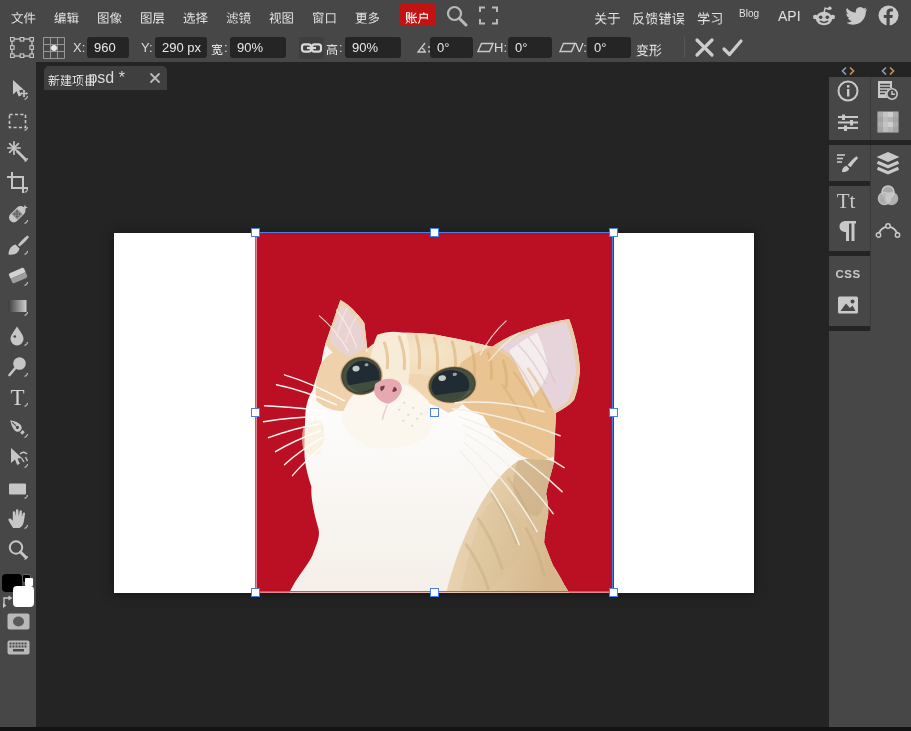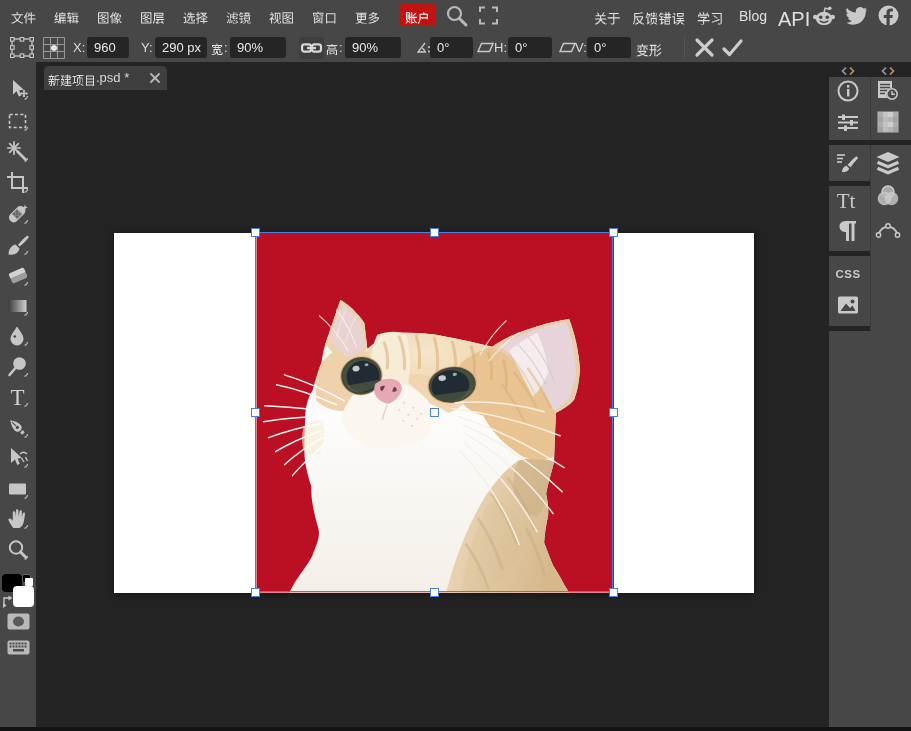--- a/index.html
+++ b/index.html
@@ -97,22 +97,22 @@
       <path transform="translate(48 0)" d="M13 7h1v1h-1zM18 7h1v1h-1zM4 8h2v1h-2zM13 8h2v1h-2zM18 8h2v1h-2zM3 9h2v1h-2zM13 9h2v1h-2zM18 9h2v1h-2zM3 10h6v1h-6zM13 10h2v1h-2zM18 10h2v1h-2zM2 11h8v1h-8zM11 11h12v1h-12zM2 12h2v1h-2zM11 12h11v1h-11zM1 13h2v1h-2zM13 13h2v1h-2zM18 13h2v1h-2zM1 14h2v1h-2zM13 14h2v1h-2zM18 14h2v1h-2zM2 15h7v1h-7zM13 15h2v1h-2zM18 15h2v1h-2zM3 16h6v1h-6zM10 16h13v1h-13zM5 17h2v1h-2zM10 17h13v1h-13zM5 18h2v1h-2zM5 19h2v1h-2zM12 19h9v1h-9zM1 20h9v1h-9zM11 20h10v1h-10zM2 21h8v1h-8zM11 21h2v1h-2zM20 21h1v1h-1zM5 22h2v1h-2zM11 22h2v1h-2zM20 22h1v1h-1zM5 23h2v1h-2zM11 23h10v1h-10zM5 24h2v1h-2zM11 24h10v1h-10zM5 25h2v1h-2zM11 25h2v1h-2zM20 25h1v1h-1zM5 26h5v1h-5zM11 26h2v1h-2zM20 26h1v1h-1zM4 27h5v1h-5zM11 27h2v1h-2zM20 27h1v1h-1zM4 28h3v1h-3zM11 28h10v1h-10zM4 29h2v1h-2zM11 29h10v1h-10z"></path>
       <path transform="translate(72 0)" d="M3 9h2v1h-2zM10 9h12v1h-12zM3 10h3v1h-3zM10 10h12v1h-12zM4 11h3v1h-3zM10 11h2v1h-2zM20 11h2v1h-2zM5 12h2v1h-2zM10 12h2v1h-2zM20 12h2v1h-2zM10 13h2v1h-2zM20 13h2v1h-2zM10 14h12v1h-12zM1 15h5v1h-5zM10 15h11v1h-11zM1 16h5v1h-5zM4 17h2v1h-2zM4 18h2v1h-2zM9 18h13v1h-13zM4 19h2v1h-2zM10 19h12v1h-12zM4 20h2v1h-2zM15 20h2v1h-2zM4 21h2v1h-2zM15 21h1v1h-1zM4 22h2v1h-2zM9 22h14v1h-14zM4 23h2v1h-2zM9 23h14v1h-14zM4 24h2v1h-2zM14 24h3v1h-3zM4 25h2v1h-2zM7 25h2v1h-2zM13 25h2v1h-2zM16 25h2v1h-2zM4 26h5v1h-5zM12 26h3v1h-3zM17 26h2v1h-2zM4 27h3v1h-3zM11 27h3v1h-3zM17 27h3v1h-3zM4 28h2v1h-2zM9 28h4v1h-4zM18 28h4v1h-4zM8 29h4v1h-4zM20 29h3v1h-3z"></path>
     </g>
   </svg>
 <svg style="position:absolute;left:697px;top:8px;" width="28" height="17">
     <g transform="scale(0.55)" fill="#e0e0e0">
       <path d="M11 7h1v1h-1zM4 8h2v1h-2zM10 8h2v1h-2zM18 8h2v1h-2zM4 9h3v1h-3zM11 9h2v1h-2zM18 9h2v1h-2zM5 10h2v1h-2zM11 10h2v1h-2zM17 10h2v1h-2zM6 11h1v1h-1zM12 11h1v1h-1zM17 11h2v1h-2zM2 12h20v1h-20zM2 13h20v1h-20zM2 14h2v1h-2zM20 14h2v1h-2zM2 15h2v1h-2zM20 15h2v1h-2zM2 16h1v1h-1zM5 16h13v1h-13zM21 16h1v1h-1zM6 17h12v1h-12zM14 18h3v1h-3zM12 19h3v1h-3zM11 20h3v1h-3zM11 21h2v1h-2zM1 22h22v1h-22zM2 23h21v1h-21zM11 24h2v1h-2zM11 25h2v1h-2zM11 26h2v1h-2zM11 27h2v1h-2zM11 28h2v1h-2zM7 29h6v1h-6z"></path>
       <path transform="translate(24 0)" d="M3 9h18v1h-18zM3 10h18v1h-18zM19 11h2v1h-2zM19 12h2v1h-2zM6 13h1v1h-1zM19 13h2v1h-2zM6 14h3v1h-3zM19 14h2v1h-2zM7 15h3v1h-3zM19 15h2v1h-2zM8 16h3v1h-3zM19 16h2v1h-2zM10 17h3v1h-3zM19 17h2v1h-2zM11 18h2v1h-2zM19 18h2v1h-2zM19 19h2v1h-2zM15 20h2v1h-2zM19 20h2v1h-2zM13 21h4v1h-4zM19 21h2v1h-2zM10 22h6v1h-6zM19 22h2v1h-2zM7 23h6v1h-6zM19 23h2v1h-2zM4 24h6v1h-6zM19 24h2v1h-2zM3 25h4v1h-4zM19 25h2v1h-2zM3 26h1v1h-1zM19 26h2v1h-2zM19 27h2v1h-2zM14 28h6v1h-6zM14 29h5v1h-5z"></path>
     </g>
   </svg>
-<div class="abs" style="left:739px;top:8px;color:#e0e0e0;font-size:14px">Blog</div>
-<div class="abs" style="left:778px;top:8px;color:#e0e0e0;font-size:20px">API</div>
+<div class="abs" style="left:739px;top:8px;color:#e0e0e0;font-size:10px">Blog</div>
+<div class="abs" style="left:778px;top:8px;color:#e0e0e0;font-size:14px">API</div>
 <svg class="abs" style="left:812px;top:5px" width="24" height="22">
     <g fill="#c9c9c9">
 <ellipse cx="12" cy="13.5" rx="8.2" ry="6.8"></ellipse>
       <circle cx="3.2" cy="12" r="2.2"></circle>
       <circle cx="20.8" cy="12" r="2.2"></circle>
 <circle cx="17.8" cy="3.2" r="1.8"></circle>
       <path d="M11.3 7.5 L12.6 2.2 L17.5 3.4 L17.1 4.9 L13.7 4.1 L12.8 7.8 Z"></path>
     </g>
 <circle cx="8.7" cy="12.3" r="1.8" fill="#474747"></circle>
     <circle cx="15.3" cy="12.3" r="1.8" fill="#474747"></circle>
@@ -209,21 +209,21 @@
 <div class="abs" style="left:829px;top:62px;width:82px;height:15px;background:#242424"></div>
 <div class="abs" style="left:44px;top:66px;width:123px;height:24px;background:#3f3f3f;border-radius:5px 5px 0 0"></div>
 <svg style="position:absolute;left:48px;top:71px;" width="50" height="16">
     <g transform="scale(0.5)" fill="#d8d8d8">
       <path d="M6 7h1v1h-1zM5 8h2v1h-2zM19 8h2v1h-2zM6 9h2v1h-2zM14 9h8v1h-8zM1 10h11v1h-11zM13 10h6v1h-6zM2 11h10v1h-10zM13 11h2v1h-2zM3 12h2v1h-2zM9 12h2v1h-2zM13 12h2v1h-2zM3 13h2v1h-2zM8 13h2v1h-2zM13 13h2v1h-2zM4 14h1v1h-1zM8 14h2v1h-2zM13 14h2v1h-2zM4 15h1v1h-1zM8 15h2v1h-2zM13 15h2v1h-2zM1 16h22v1h-22zM1 17h11v1h-11zM13 17h10v1h-10zM6 18h2v1h-2zM13 18h2v1h-2zM19 18h1v1h-1zM6 19h2v1h-2zM13 19h2v1h-2zM19 19h1v1h-1zM1 20h11v1h-11zM13 20h2v1h-2zM19 20h1v1h-1zM1 21h11v1h-11zM13 21h2v1h-2zM19 21h1v1h-1zM6 22h2v1h-2zM13 22h2v1h-2zM19 22h1v1h-1zM3 23h2v1h-2zM6 23h2v1h-2zM9 23h2v1h-2zM13 23h2v1h-2zM19 23h1v1h-1zM2 24h2v1h-2zM6 24h2v1h-2zM9 24h2v1h-2zM13 24h2v1h-2zM19 24h1v1h-1zM2 25h2v1h-2zM6 25h2v1h-2zM10 25h4v1h-4zM19 25h1v1h-1zM1 26h2v1h-2zM6 26h2v1h-2zM10 26h4v1h-4zM19 26h1v1h-1zM6 27h2v1h-2zM12 27h2v1h-2zM19 27h1v1h-1zM4 28h4v1h-4zM11 28h2v1h-2zM19 28h1v1h-1zM4 29h3v1h-3zM11 29h2v1h-2zM19 29h1v1h-1z"></path>
       <path transform="translate(24 0)" d="M14 7h1v1h-1zM14 8h2v1h-2zM1 9h7v1h-7zM10 9h11v1h-11zM2 10h6v1h-6zM9 10h12v1h-12zM5 11h2v1h-2zM14 11h2v1h-2zM19 11h2v1h-2zM5 12h2v1h-2zM14 12h2v1h-2zM19 12h2v1h-2zM4 13h2v1h-2zM8 13h15v1h-15zM4 14h2v1h-2zM13 14h3v1h-3zM19 14h2v1h-2zM3 15h2v1h-2zM14 15h2v1h-2zM19 15h2v1h-2zM2 16h6v1h-6zM10 16h11v1h-11zM2 17h6v1h-6zM9 17h12v1h-12zM2 18h1v1h-1zM6 18h2v1h-2zM14 18h2v1h-2zM6 19h2v1h-2zM14 19h2v1h-2zM2 20h1v1h-1zM6 20h1v1h-1zM9 20h13v1h-13zM2 21h2v1h-2zM5 21h2v1h-2zM14 21h2v1h-2zM2 22h2v1h-2zM5 22h2v1h-2zM14 22h2v1h-2zM3 23h4v1h-4zM9 23h13v1h-13zM3 24h3v1h-3zM8 24h15v1h-15zM4 25h2v1h-2zM14 25h2v1h-2zM3 26h4v1h-4zM14 26h2v1h-2zM3 27h2v1h-2zM6 27h4v1h-4zM14 27h1v1h-1zM2 28h2v1h-2zM7 28h16v1h-16zM1 29h2v1h-2zM10 29h13v1h-13z"></path>
       <path transform="translate(48 0)" d="M9 8h14v1h-14zM9 9h14v1h-14zM1 10h8v1h-8zM14 10h3v1h-3zM1 11h8v1h-8zM14 11h2v1h-2zM4 12h2v1h-2zM14 12h2v1h-2zM4 13h2v1h-2zM10 13h11v1h-11zM4 14h2v1h-2zM10 14h11v1h-11zM4 15h2v1h-2zM10 15h2v1h-2zM20 15h1v1h-1zM4 16h2v1h-2zM10 16h2v1h-2zM15 16h2v1h-2zM20 16h1v1h-1zM4 17h2v1h-2zM10 17h2v1h-2zM15 17h2v1h-2zM20 17h1v1h-1zM4 18h2v1h-2zM10 18h2v1h-2zM15 18h2v1h-2zM20 18h1v1h-1zM4 19h2v1h-2zM10 19h2v1h-2zM15 19h2v1h-2zM20 19h1v1h-1zM4 20h2v1h-2zM10 20h2v1h-2zM15 20h2v1h-2zM20 20h1v1h-1zM4 21h2v1h-2zM10 21h2v1h-2zM15 21h2v1h-2zM20 21h1v1h-1zM4 22h5v1h-5zM10 22h2v1h-2zM15 22h2v1h-2zM20 22h1v1h-1zM2 23h6v1h-6zM10 23h2v1h-2zM14 23h2v1h-2zM20 23h1v1h-1zM1 24h4v1h-4zM10 24h2v1h-2zM14 24h2v1h-2zM20 24h1v1h-1zM1 25h1v1h-1zM14 25h2v1h-2zM17 25h1v1h-1zM13 26h2v1h-2zM17 26h3v1h-3zM11 27h3v1h-3zM18 27h3v1h-3zM9 28h4v1h-4zM20 28h2v1h-2zM8 29h3v1h-3zM21 29h2v1h-2z"></path>
       <path transform="translate(72 0)" d="M4 9h16v1h-16zM4 10h16v1h-16zM4 11h2v1h-2zM18 11h2v1h-2zM4 12h2v1h-2zM18 12h2v1h-2zM4 13h2v1h-2zM18 13h2v1h-2zM4 14h2v1h-2zM18 14h2v1h-2zM4 15h16v1h-16zM4 16h16v1h-16zM4 17h2v1h-2zM18 17h2v1h-2zM4 18h2v1h-2zM18 18h2v1h-2zM4 19h2v1h-2zM18 19h2v1h-2zM4 20h2v1h-2zM18 20h2v1h-2zM4 21h16v1h-16zM4 22h16v1h-16zM4 23h2v1h-2zM18 23h2v1h-2zM4 24h2v1h-2zM18 24h2v1h-2zM4 25h2v1h-2zM18 25h2v1h-2zM4 26h2v1h-2zM18 26h2v1h-2zM4 27h16v1h-16zM4 28h16v1h-16zM4 29h2v1h-2zM18 29h2v1h-2z"></path>
     </g>
   </svg>
-<div class="abs" style="left:96px;top:70px;color:#d8d8d8;font-size:13px;line-height:15px">.psd *</div>
+<div class="abs" style="left:84px;top:70px;color:#d8d8d8;font-size:16px;line-height:15px">.psd *</div>
 <svg class="abs" style="left:149px;top:72px" width="12" height="12">
     <g stroke="#b9b9b9" stroke-width="1.8" stroke-linecap="round">
       <line x1="2" y1="2" x2="10" y2="10"></line>
       <line x1="10" y1="2" x2="2" y2="10"></line>
     </g>
   </svg>
 <div class="abs" style="left:0;top:62px;width:36px;height:665px;background:#474747"></div>
 <svg class="abs" style="left:6px;top:78px" width="24" height="24">
     <path fill="#c6c6c6" d="M7 2 L7 16.5 L10.6 13.2 L12.7 18.6 L15.3 17.5 L13.2 12.3 L17.8 11.8 Z"></path>
     <g stroke="#c6c6c6" stroke-width="1.5">

